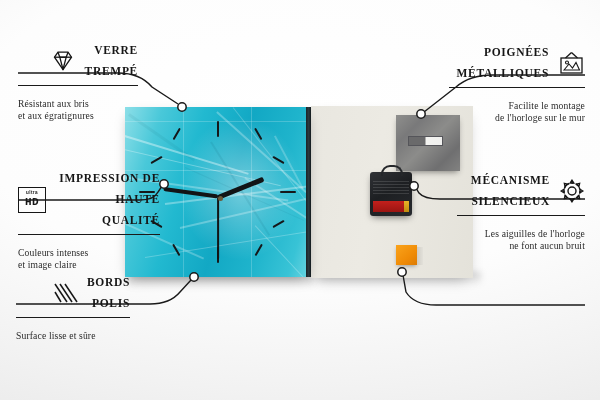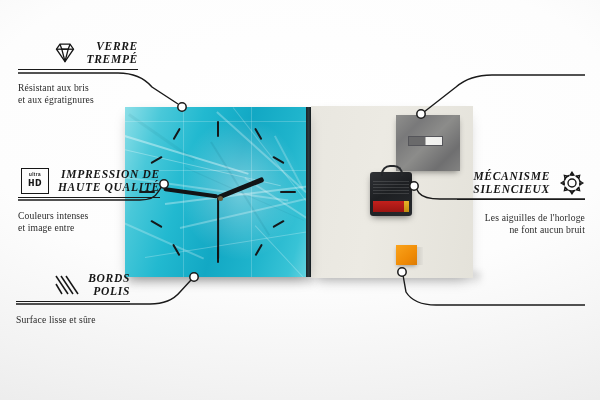--- a/index.html
+++ b/index.html
@@ -94,24 +94,23 @@
     box-shadow:0 2px 4px -1px rgba(0,0,0,.35);
   }
   #foam-side{
     left:417px;top:247px;width:6px;height:18px;
     background:linear-gradient(to right,#cfcdc6,#e3e1da);
   }
   
   .callout{position:absolute;}
   .co-head{display:flex;align-items:center;gap:9px;}
   .co-title{
-    font-weight:700;font-size:11.5px;line-height:13px;
+    font-weight:700;font-size:11.5px;line-height:21px;
     letter-spacing:.7px;color:#161616;text-transform:uppercase;
     white-space:pre-line;
-    font-style:italic;
   }
   .co-rule{height:1px;background:#1a1a1a;margin-top:3px;}
   .co-sub{
     font-size:9.6px;line-height:11.6px;color:#2a2a2a;margin-top:12px;
     white-space:pre-line;letter-spacing:.15px;
   }
   .left .co-head{justify-content:flex-end;}
   .left .co-title{text-align:right;}
   .left .co-sub{text-align:left;}
   .right .co-head{justify-content:flex-end;}
@@ -245,21 +244,21 @@
         <span class="hdbox">
           <span class="hd-ultra">ultra</span>
           <span class="hd-hd">HD</span>
         </span>
       </span>
       <span class="co-title">IMPRESSION DE
 HAUTE QUALITÉ</span>
     </div>
     <div class="co-rule" style="width:142px;"></div>
     <div class="co-sub">Couleurs intenses
-et image entre</div>
+et image claire</div>
   </div>
 
   <div class="callout left" style="left:16px;top:272px;width:114px;">
     <div class="co-head">
       <span class="ico">
         <svg width="26" height="24" viewBox="0 0 26 24">
           <g fill="none" stroke="#161616" stroke-width="1.5">
             <path d="M3,3 L15,21"></path>
             <path d="M8,3 L20,21"></path>
             <path d="M13,3 L25,21"></path>
@@ -267,20 +266,40 @@
           </g>
         </svg>
       </span>
       <span class="co-title">BORDS
 POLIS</span>
     </div>
     <div class="co-rule" style="width:114px;"></div>
     <div class="co-sub">Surface lisse et sûre</div>
   </div>
 
+  <div class="callout right" style="left:449px;top:42px;width:136px;">
+    <div class="co-head">
+      <span class="co-title">POIGNÉES
+MÉTALLIQUES</span>
+      <span class="ico">
+        <svg width="27" height="24" viewBox="0 0 27 24">
+          <g fill="none" stroke="#161616" stroke-width="1.3">
+            <rect x="3" y="7" width="21" height="15"></rect>
+            <path d="M13.5,1.5 L7.5,7"></path>
+            <path d="M13.5,1.5 L19.5,7"></path>
+            <path d="M6,19 L11,13 L14.5,17 L18,11.5 L21.5,19 Z" stroke-width="1.1"></path>
+            <circle cx="9" cy="11.5" r="1.5" stroke-width="1.1"></circle>
+          </g>
+        </svg>
+      </span>
+    </div>
+    <div class="co-rule" style="width:136px;margin-left:auto;"></div>
+    <div class="co-sub">Facilite le montage
+de l'horloge sur le mur</div>
+  </div>
 
   <div class="callout right" style="left:457px;top:170px;width:128px;">
     <div class="co-head">
       <span class="co-title">MÉCANISME
 SILENCIEUX</span>
       <span class="ico">
         <svg width="26" height="26" viewBox="0 0 26 26">
           <g fill="none" stroke="#161616" stroke-width="1.4">
             <circle cx="13" cy="13" r="4"></circle>
             <path d="M13,2.2 L11.2,5 L14.8,5 Z"></path>

